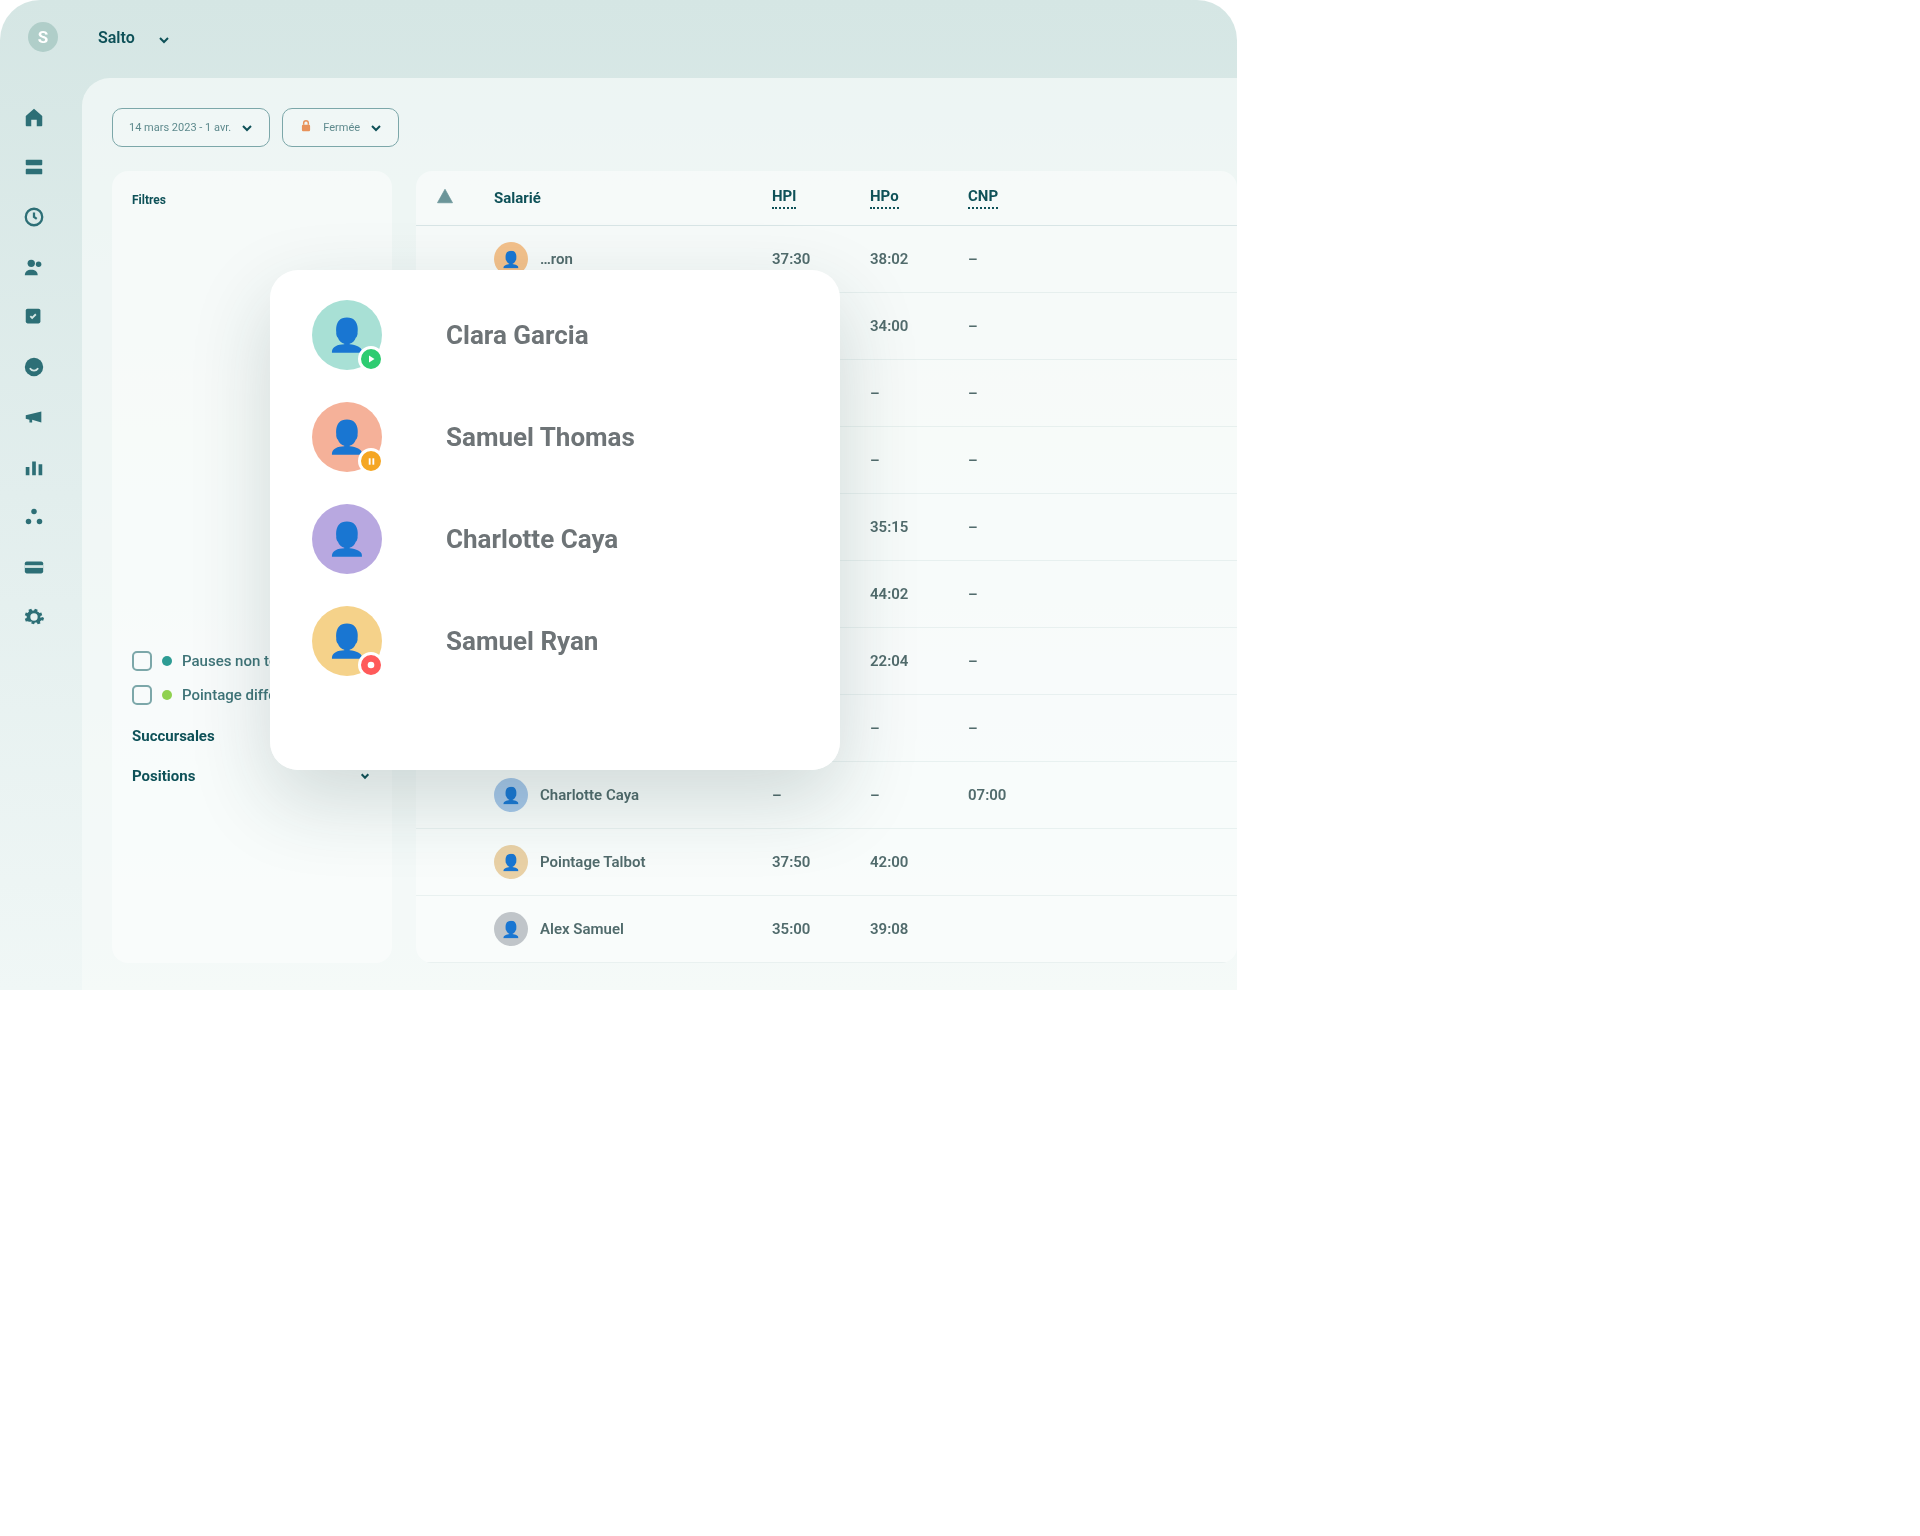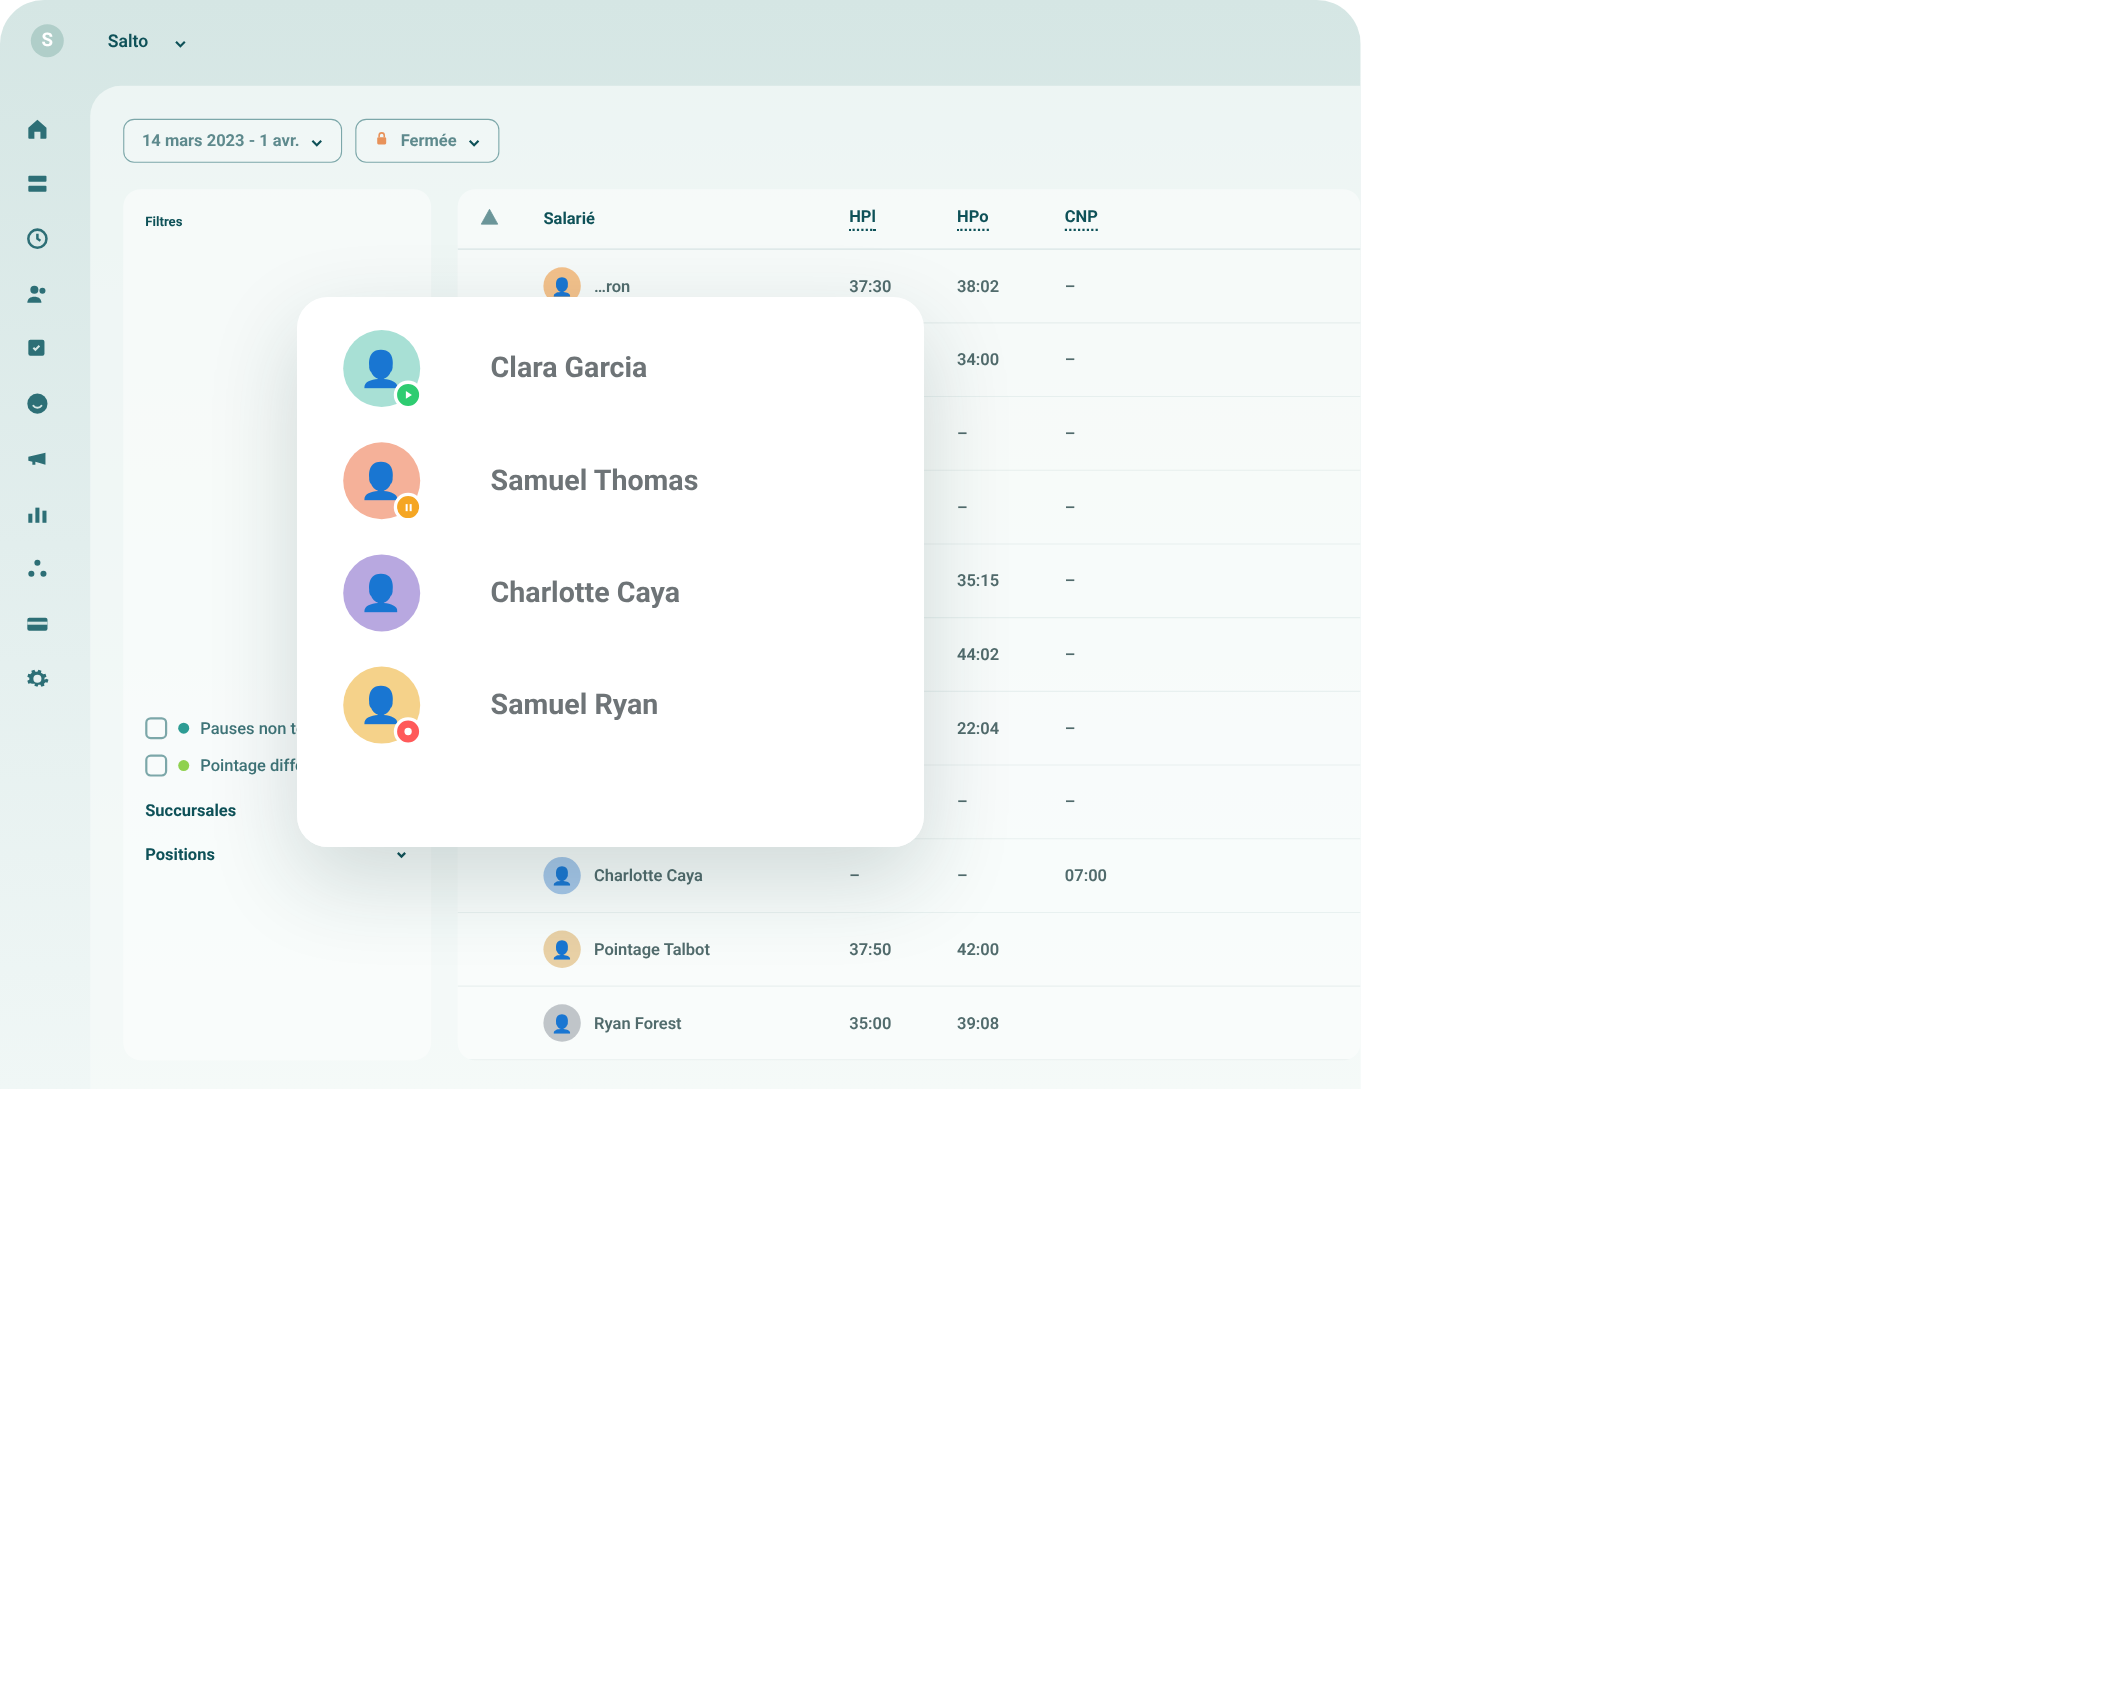--- a/index.html
+++ b/index.html
@@ -82,22 +82,22 @@
   gap: 12px;
 }
 .pill {
   display: flex;
   align-items: center;
   gap: 10px;
   border: 1.5px solid #7ca7a9;
   border-radius: 10px;
   padding: 10px 16px;
   color: #5e8a8d;
-  font-weight: 700;
-  font-size: 15px;
+  font-weight: 400;
+  font-size: 11px;
   background: rgba(255,255,255,0.2);
   cursor: pointer;
   justify-content: space-between;
 }
 .pill .lock { color: #e8925a; }
 .main-area {
   display: flex;
   gap: 24px;
   margin-top: 24px;
 }
@@ -485,21 +485,21 @@
       <span>Pointage Talbot</span>
     </div>
     <div class="num">37:50</div>
     <div class="num">42:00</div>
     <div class="num"></div>
             </div>
             <div class="trow">
     <div></div>
     <div class="emp">
       <div class="av" style="background:#c0c5c9">👤</div>
-      <span>Ryan Forest</span>
+      <span>Alex Samuel</span>
     </div>
     <div class="num">35:00</div>
     <div class="num">39:08</div>
     <div class="num"></div>
             </div>
           </div>
       </div>
     </div>
   </div>
 

